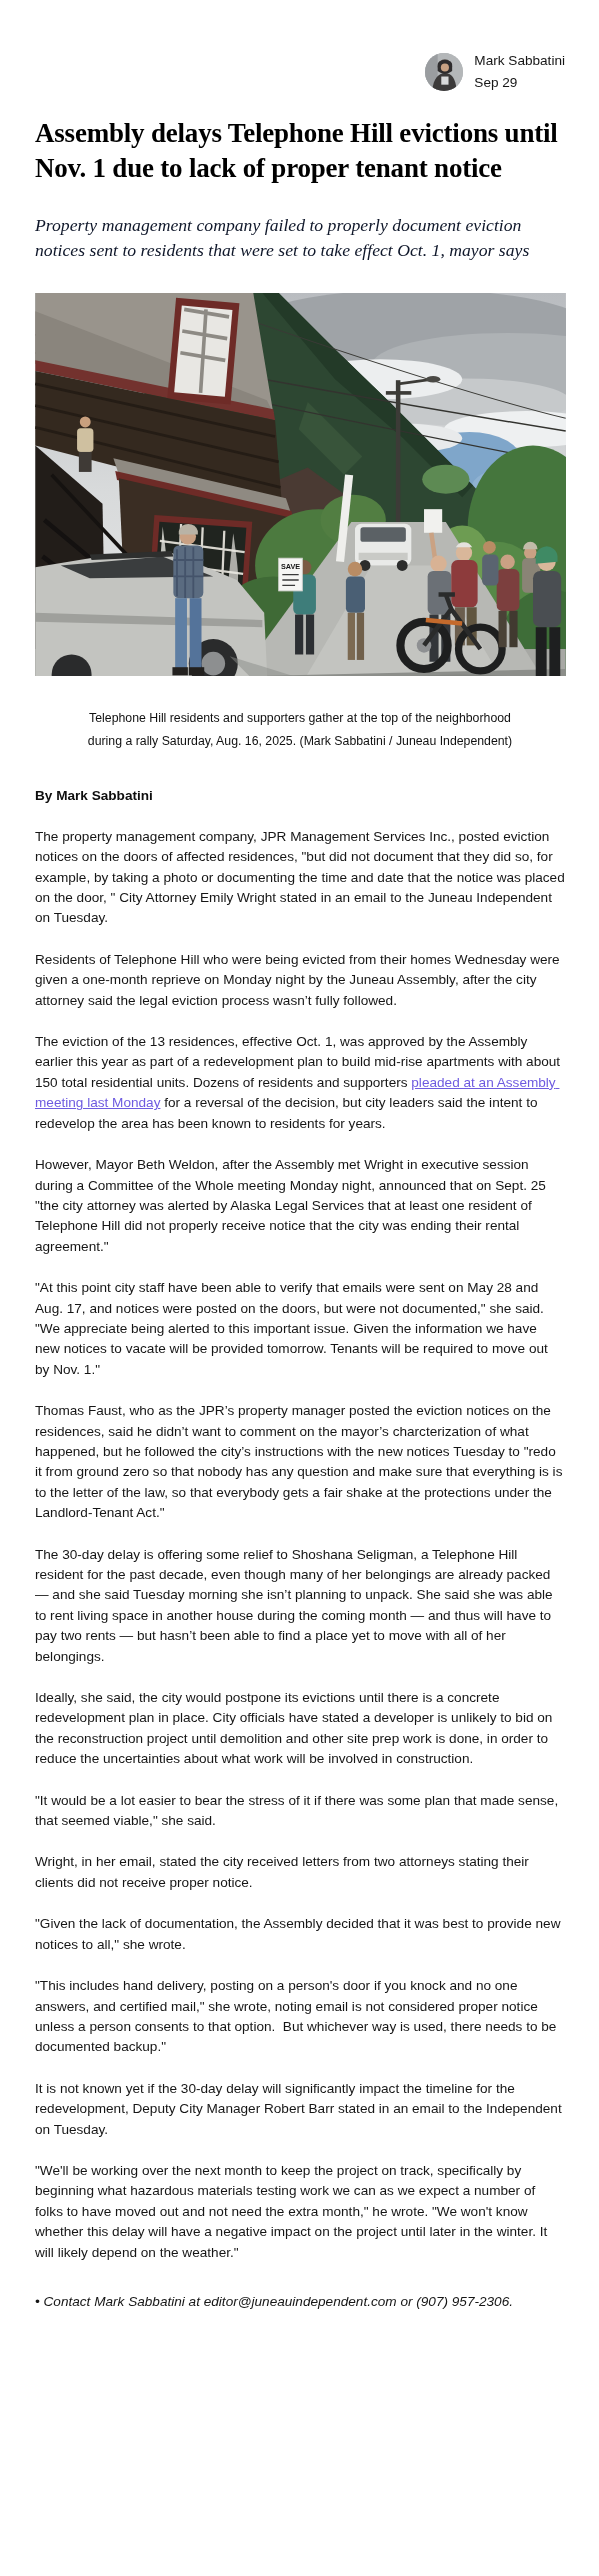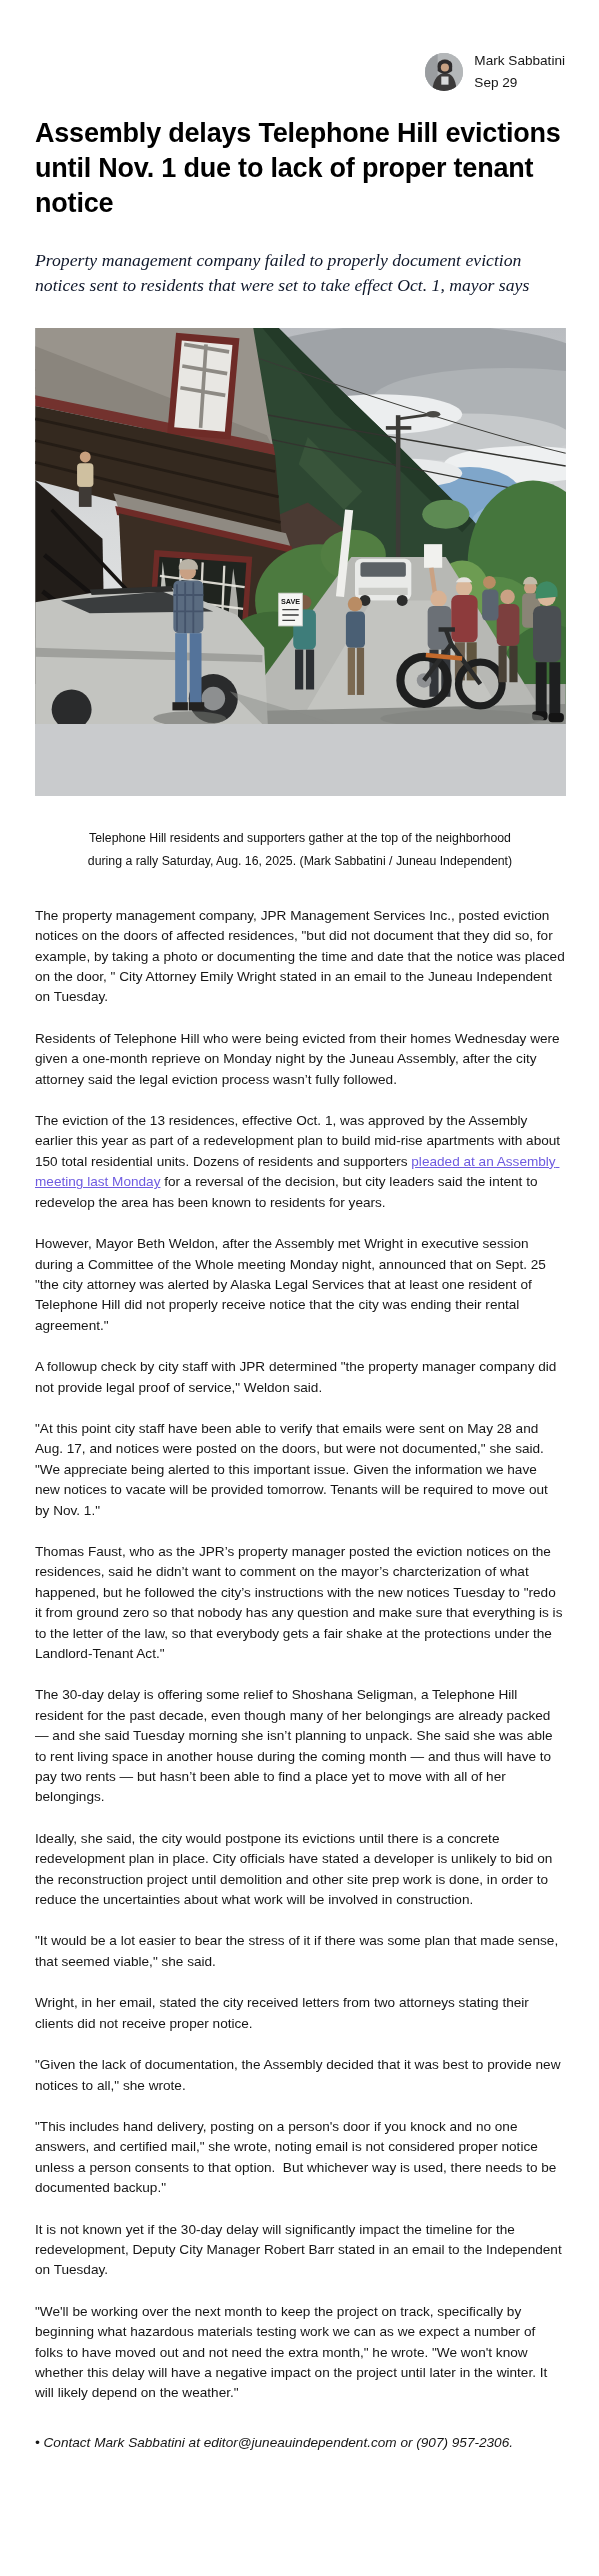--- a/index.html
+++ b/index.html
@@ -5,26 +5,26 @@
   html,body{margin:0;padding:0;background:#ffffff;}
   body{width:600px;color:#1d1d1d;font-family:"Liberation Sans",sans-serif;-webkit-font-smoothing:antialiased;}
   .container{padding:50px 35px 41px 35px;}
 
   
   .author-row{display:flex;align-items:center;gap:11.8px;margin:0 0 22px 0;justify-content:flex-end;}
   .avatar{width:38px;height:38px;border-radius:50%;overflow:hidden;background:#aeb2b5;flex:0 0 auto;}
   .author-meta{font-size:13.6px;line-height:22px;color:#161616;}
 
   
-  h1.headline{font-family:Liberation Sans, sans-serif;font-weight:600;font-size:27px;line-height:35px;letter-spacing:-0.2px;color:#000;margin:0 0 27px 0;}
+  h1.headline{font-family:Liberation Serif, serif;font-weight:600;font-size:27px;line-height:35px;letter-spacing:-0.2px;color:#000;margin:0 0 27px 0;}
   .subtitle{font-family:"Liberation Serif","DejaVu Serif",serif;font-style:italic;font-size:17.7px;line-height:25.4px;color:#0f172a;margin:0 0 29px 0;}
 
   
   figure{margin:0 0 33px 0;}
-  .photo-wrap{width:531px;height:468px;overflow:hidden;background:#c9cbcd;}
+  .photo-wrap{width:531px;height:383px;overflow:hidden;background:#c9cbcd;}
   figcaption{margin-top:31px;padding:0 47px;text-align:center;font-size:12.3px;line-height:23px;color:#111;}
 
   
   .byline{font-size:13.6px;font-weight:bold;line-height:20px;margin:33px 0 5.5px 0;color:#0e0e0e;}
 
   
   p.body{font-size:13.6px;line-height:20.4px;margin:21px 0;color:#161616;white-space:pre-wrap;}
   a.article-link{color:var(--link-color,#6e5be0);text-decoration:underline;cursor:pointer;}
   p.contact{font-size:13.6px;line-height:20.4px;margin:29px 0 0 0;font-style:italic;color:#161616;}
 </style>
@@ -223,27 +223,27 @@
         <rect x="565" y="424" width="17" height="10" rx="4" fill="#141414"></rect>
 
         <ellipse cx="470" cy="430" rx="90" ry="10" fill="#7e807c" opacity="0.55"></ellipse>
         <path d="M214 400 L330 436 L250 436 Z" fill="#8a8c88" opacity="0.5"></path>
       </svg>
     </div>
     <figcaption>Telephone Hill residents and supporters gather at the top of the neighborhood during a rally Saturday, Aug. 16, 2025. (Mark Sabbatini / Juneau Independent)</figcaption>
   </figure>
 
   <div class="byline">
+    <div>By Mark Sabbatini</div>
   </div>
 
   <p class="body">The property management company, JPR Management Services Inc., posted eviction notices on the doors of affected residences, "but did not document that they did so, for example, by taking a photo or documenting the time and date that the notice was placed on the door, " City Attorney Emily Wright stated in an email to the Juneau Independent on Tuesday.</p>
   <p class="body">Residents of Telephone Hill who were being evicted from their homes Wednesday were given a one-month reprieve on Monday night by the Juneau Assembly, after the city attorney said the legal eviction process wasn’t fully followed.</p>
   <p class="body"><span>The eviction of the 13 residences, effective Oct. 1, was approved by the Assembly earlier this year as part of a redevelopment plan to build mid-rise apartments with about 150 total residential units. Dozens of residents and supporters </span><a class="article-link">pleaded at an Assembly meeting last Monday</a><span> for a reversal of the decision, but city leaders said the intent to redevelop the area has been known to residents for years.</span></p>
   <p class="body">However, Mayor Beth Weldon, after the Assembly met Wright in executive session during a Committee of the Whole meeting Monday night, announced that on Sept. 25 "the city attorney was alerted by Alaska Legal Services that at least one resident of Telephone Hill did not properly receive notice that the city was ending their rental agreement."</p>
-  <p class="body">A followup check by city staff with JPR determined "the property manager company did not provide legal proof of service," Weldon said.</p>
   <p class="body">"At this point city staff have been able to verify that emails were sent on May 28 and Aug. 17, and notices were posted on the doors, but were not documented," she said. "We appreciate being alerted to this important issue. Given the information we have new notices to vacate will be provided tomorrow. Tenants will be required to move out by Nov. 1."</p>
   <p class="body">Thomas Faust, who as the JPR’s property manager posted the eviction notices on the residences, said he didn’t want to comment on the mayor’s charcterization of what happened, but he followed the city’s instructions with the new notices Tuesday to "redo it from ground zero so that nobody has any question and make sure that everything is is to the letter of the law, so that everybody gets a fair shake at the protections under the Landlord-Tenant Act."</p>
   <p class="body">The 30-day delay is offering some relief to Shoshana Seligman, a Telephone Hill resident for the past decade, even though many of her belongings are already packed — and she said Tuesday morning she isn’t planning to unpack. She said she was able to rent living space in another house during the coming month — and thus will have to pay two rents — but hasn’t been able to find a place yet to move with all of her belongings.</p>
   <p class="body">Ideally, she said, the city would postpone its evictions until there is a concrete redevelopment plan in place. City officials have stated a developer is unlikely to bid on the reconstruction project until demolition and other site prep work is done, in order to reduce the uncertainties about what work will be involved in construction.</p>
   <p class="body">"It would be a lot easier to bear the stress of it if there was some plan that made sense, that seemed viable," she said.</p>
   <p class="body">Wright, in her email, stated the city received letters from two attorneys stating their clients did not receive proper notice.</p>
   <p class="body">"Given the lack of documentation, the Assembly decided that it was best to provide new notices to all," she wrote.</p>
   <p class="body">"This includes hand delivery, posting on a person's door if you knock and no one answers, and certified mail," she wrote, noting email is not considered proper notice unless a person consents to that option.  But whichever way is used, there needs to be documented backup."</p>
   <p class="body">It is not known yet if the 30-day delay will significantly impact the timeline for the redevelopment, Deputy City Manager Robert Barr stated in an email to the Independent on Tuesday.</p>
   <p class="body">"We'll be working over the next month to keep the project on track, specifically by beginning what hazardous materials testing work we can as we expect a number of folks to have moved out and not need the extra month," he wrote. "We won't know whether this delay will have a negative impact on the project until later in the winter. It will likely depend on the weather."</p>

